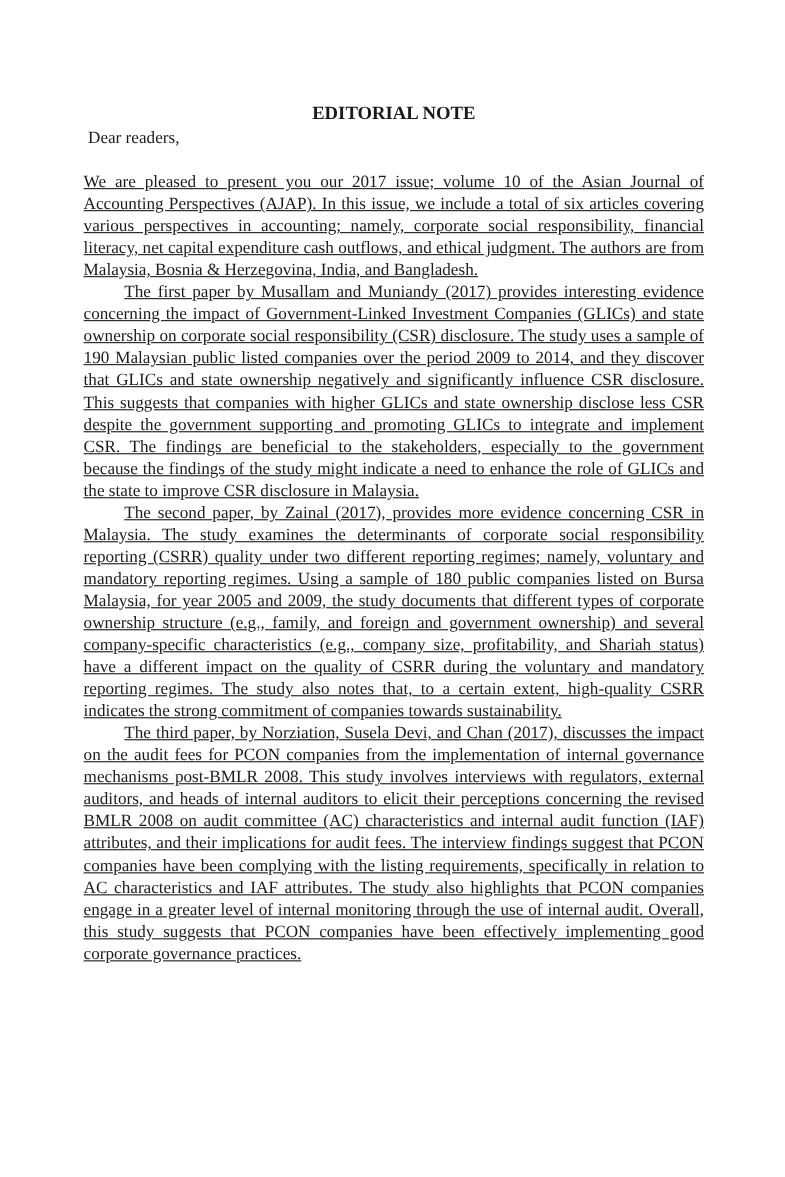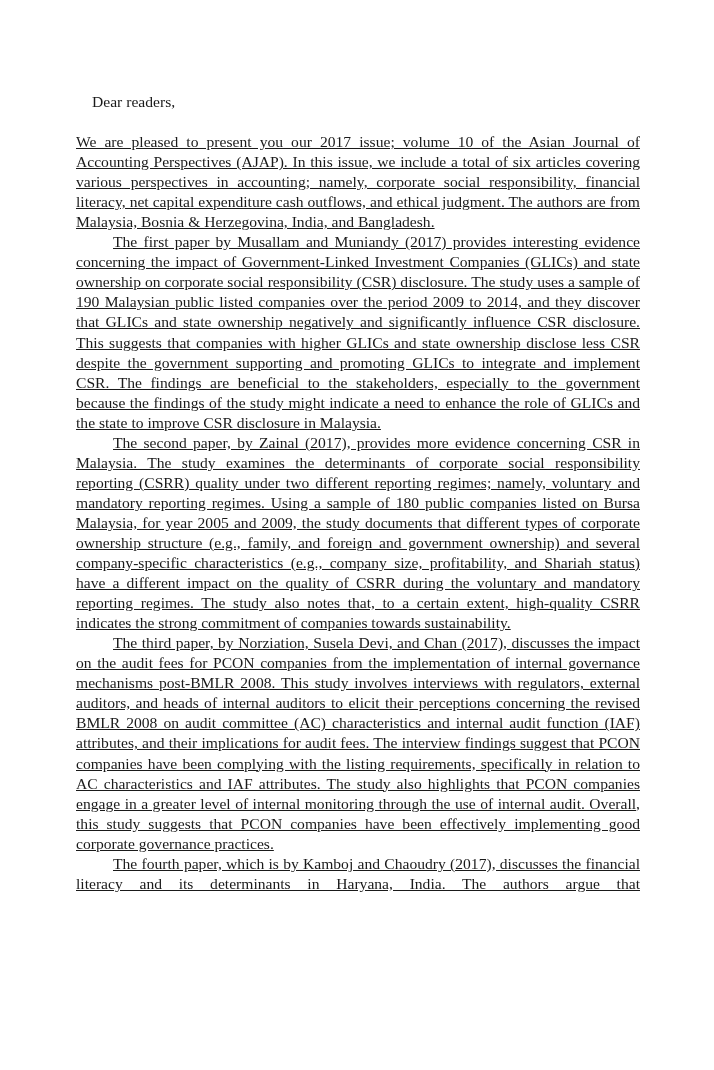--- a/index.html
+++ b/index.html
@@ -6,27 +6,27 @@
     body { width: 714px; height: 1070px; overflow: hidden; position: relative; }
     .page {
       position: absolute; left: 76px; top: 92px; width: 564px;
       font-family: "Liberation Serif", "DejaVu Serif", serif;
       color: #1a1a1a; font-size: 15.6px; line-height: 20.05px;
     }
     .title {
       text-align: center; font-weight: bold; font-size: 17px;
       line-height: 22px; margin: 0 0 2px 0;
     }
-    .salutation { margin: 0 0 20px 16px; }
+    .salutation { margin: 0 0 20px 4px; }
     p.para { margin: 0; text-align: justify; text-decoration: underline; }
     p.indent { text-indent: 37px; }
   </style>
 </head>
 <body>
 
 <div class="page">
+  <div class="title">EDITORIAL NOTE</div>
   <div class="salutation">Dear readers,</div>
   <p class="para">We are pleased to present you our 2017 issue; volume 10 of the Asian Journal of Accounting Perspectives (AJAP). In this issue, we include a total of six articles covering various perspectives in accounting; namely, corporate social responsibility, financial literacy, net capital expenditure cash outflows, and ethical judgment. The authors are from Malaysia, Bosnia &amp; Herzegovina, India, and Bangladesh.</p>
   <p class="para indent">The first paper by Musallam and Muniandy (2017) provides interesting evidence concerning the impact of Government-Linked Investment Companies (GLICs) and state ownership on corporate social responsibility (CSR) disclosure. The study uses a sample of 190 Malaysian public listed companies over the period 2009 to 2014, and they discover that GLICs and state ownership negatively and significantly influence CSR disclosure. This suggests that companies with higher GLICs and state ownership disclose less CSR despite the government supporting and promoting GLICs to integrate and implement CSR. The findings are beneficial to the stakeholders, especially to the government because the findings of the study might indicate a need to enhance the role of GLICs and the state to improve CSR disclosure in Malaysia.</p>
   <p class="para indent">The second paper, by Zainal (2017), provides more evidence concerning CSR in Malaysia. The study examines the determinants of corporate social responsibility reporting (CSRR) quality under two different reporting regimes; namely, voluntary and mandatory reporting regimes. Using a sample of 180 public companies listed on Bursa Malaysia, for year 2005 and 2009, the study documents that different types of corporate ownership structure (e.g., family, and foreign and government ownership) and several company-specific characteristics (e.g., company size, profitability, and Shariah status) have a different impact on the quality of CSRR during the voluntary and mandatory reporting regimes. The study also notes that, to a certain extent, high-quality CSRR indicates the strong commitment of companies towards sustainability.</p>
   <p class="para indent">The third paper, by Norziation, Susela Devi, and Chan (2017), discusses the impact on the audit fees for PCON companies from the implementation of internal governance mechanisms post-BMLR 2008. This study involves interviews with regulators, external auditors, and heads of internal auditors to elicit their perceptions concerning the revised BMLR 2008 on audit committee (AC) characteristics and internal audit function (IAF) attributes, and their implications for audit fees. The interview findings suggest that PCON companies have been complying with the listing requirements, specifically in relation to AC characteristics and IAF attributes. The study also highlights that PCON companies engage in a greater level of internal monitoring through the use of internal audit. Overall, this study suggests that PCON companies have been effectively implementing good corporate governance practices.</p>
-  <p class="para indent" style="text-align-last: justify;">The fourth paper, which is by Kamboj and Chaoudry (2017), discusses the financial literacy and its determinants in Haryana, India. The authors argue that</p>
 </div>
 
 </body></html>

